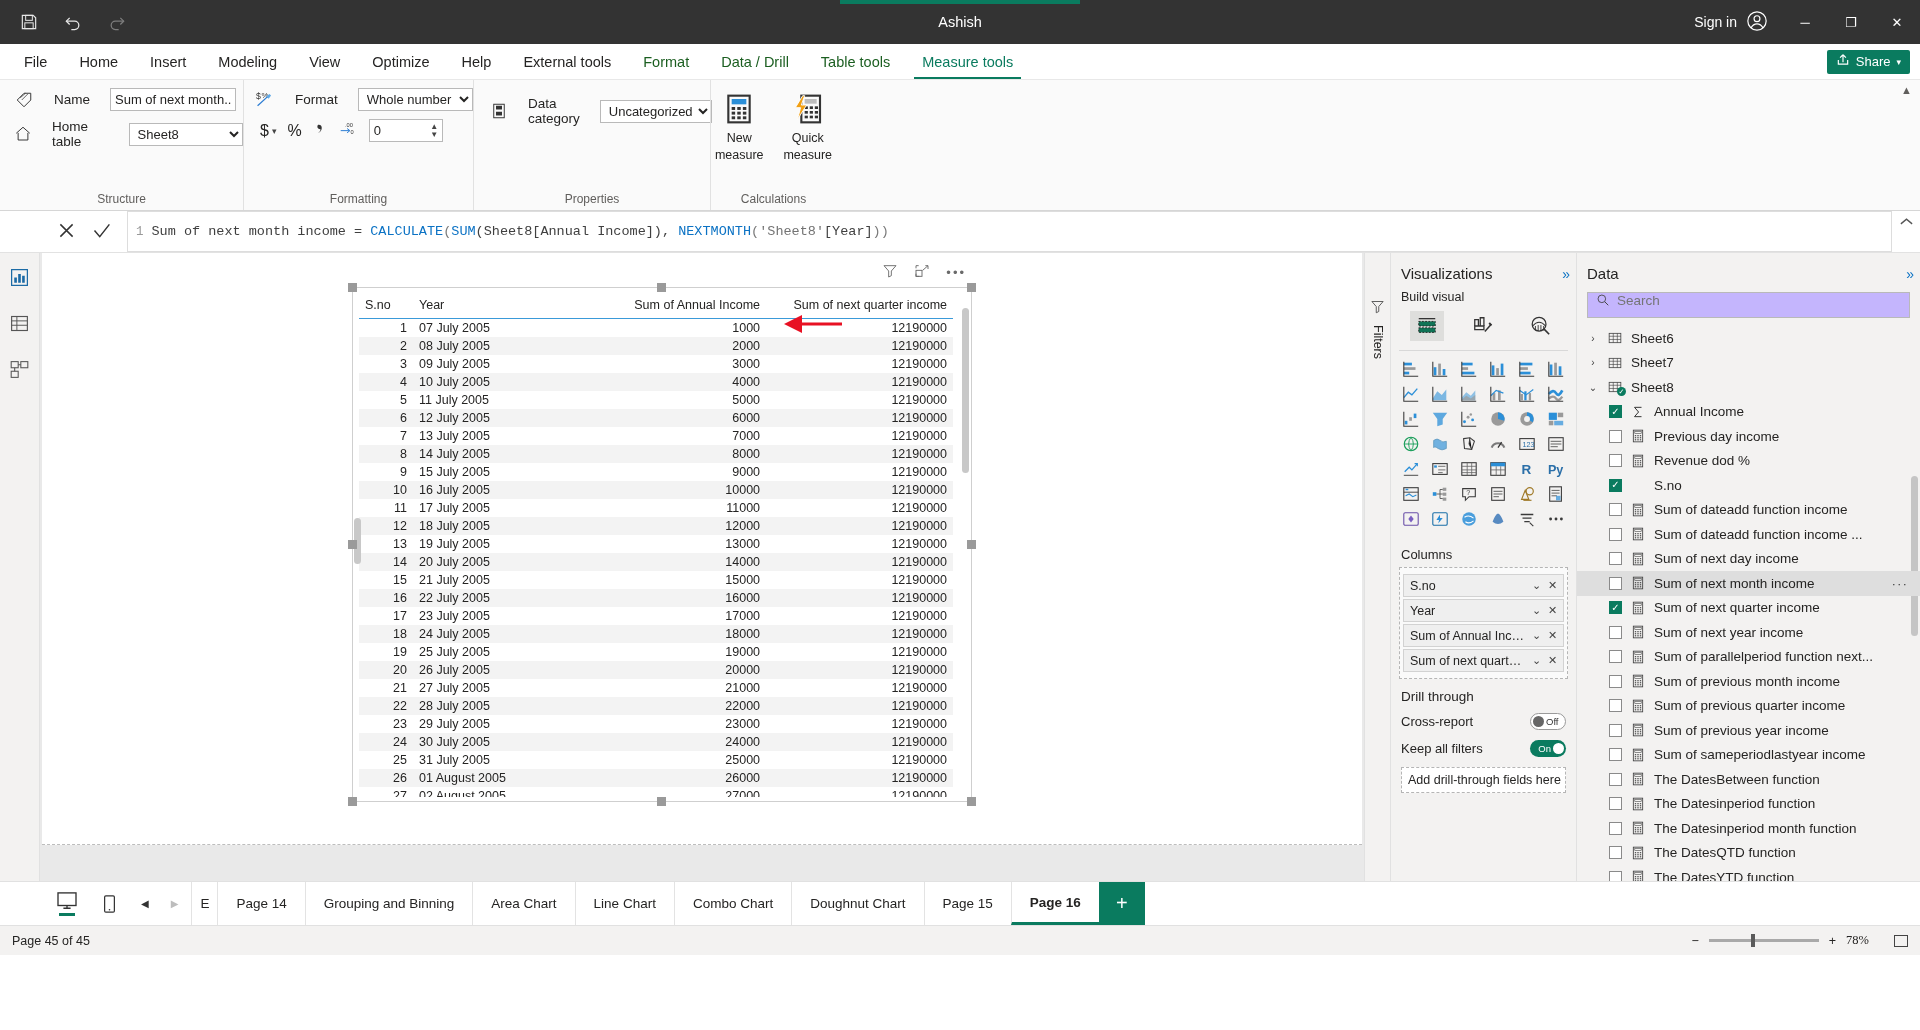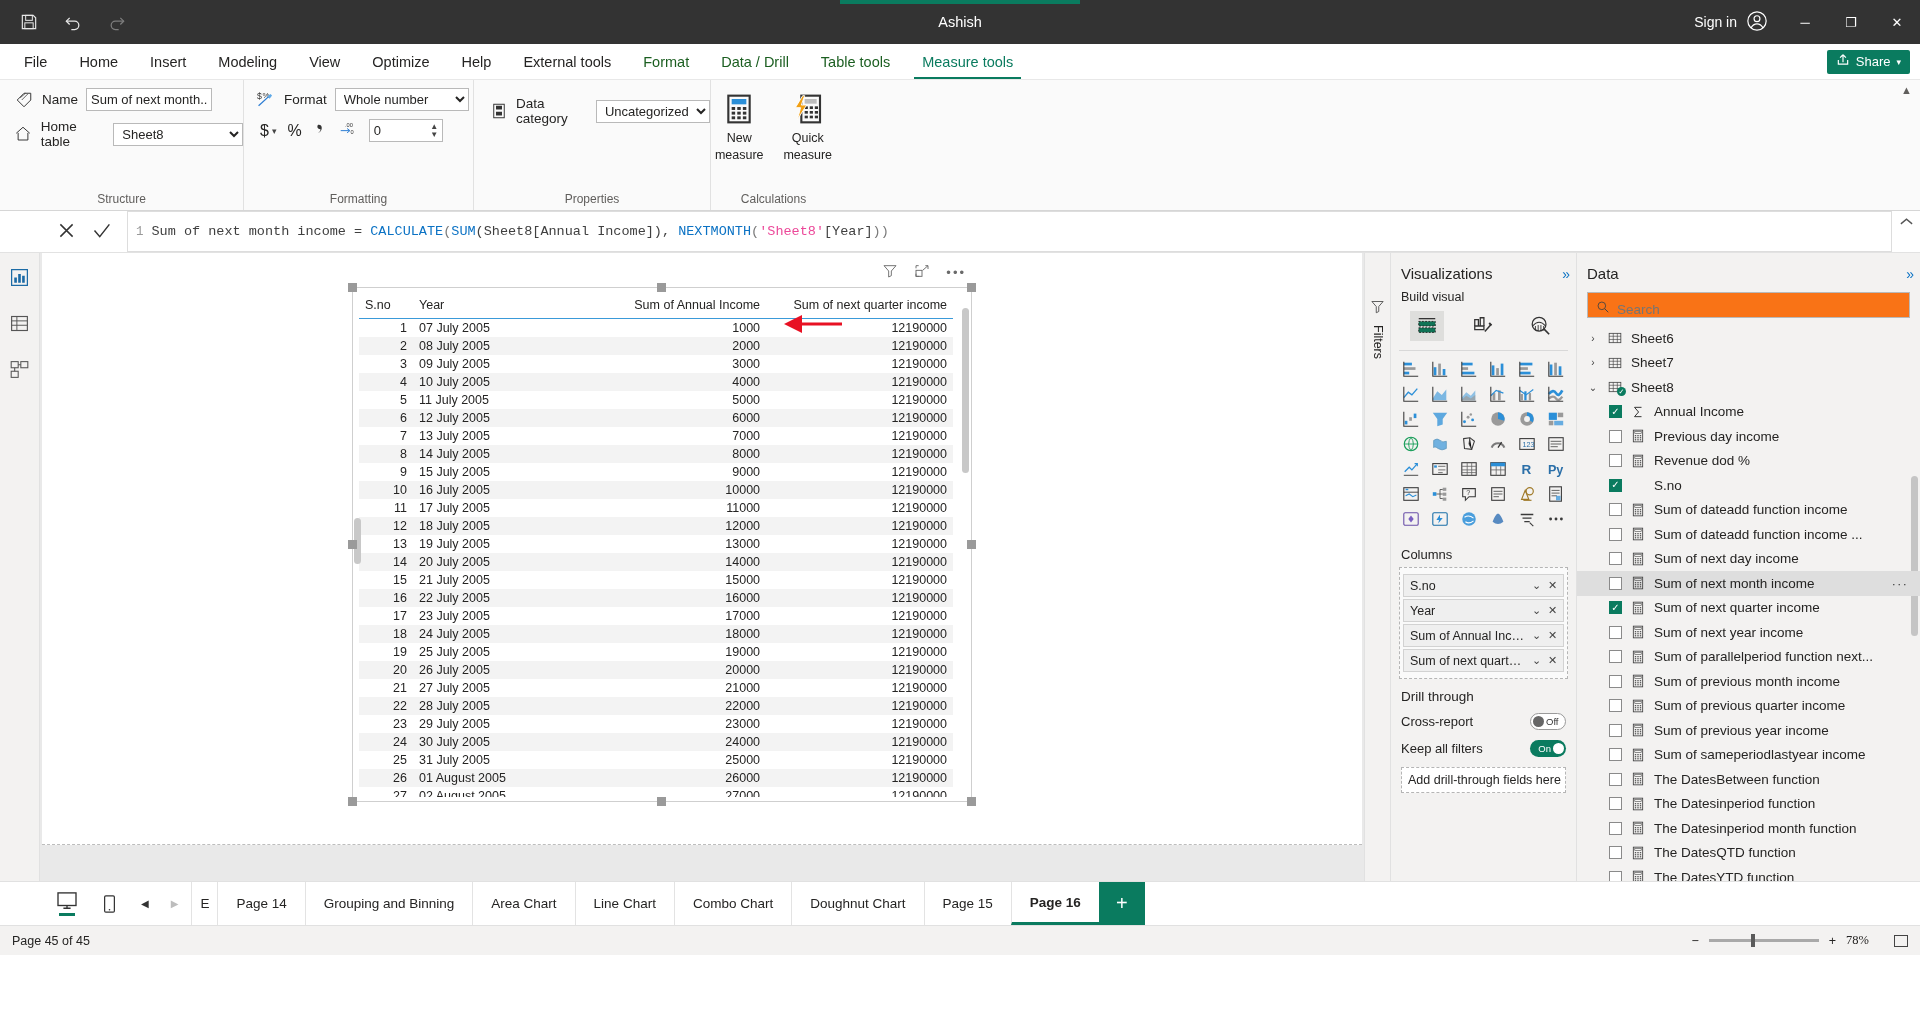--- a/index.html
+++ b/index.html
@@ -48,21 +48,21 @@
   .share-btn svg { width:14px; height:14px; }
 
   
   .ribbon { height:131px; background:#fafafa; border-bottom:1px solid #d6d6d6;
             display:flex; position:relative; }
   .rgroup { position:relative; display:flex; flex-direction:column; justify-content:flex-start;
             padding:8px 0 0 0; }
   .rgroup + .rgroup { border-left:1px solid #e1e1e1; }
   .rglabel { position:absolute; bottom:4px; left:0; right:0; text-align:center;
              font-size:12px; color:#605e5c; }
-  .row { display:flex; align-items:center; gap:8px; margin-bottom:8px; }
+  .row { display:flex; align-items:center; gap:20px; margin-bottom:8px; }
   .lbl { font-size:13.5px; color:#252423; }
   .ico16 { width:20px; height:20px; display:flex; align-items:center; justify-content:center; }
   input.tbox, select.tbox {
     height:23px; border:1px solid #b9b9b9; background:#fff; font-size:13px;
     font-family:"Liberation Sans",sans-serif; padding:0 4px; color:#252423; outline:none;
   }
   select.tbox { padding-right:2px; }
   .spin { position:relative; display:flex; }
   .spin input { width:70px; }
   .spinbtns { width:16px; border:1px solid #b9b9b9; border-left:none; display:flex;
@@ -81,21 +81,21 @@
   .fb-icons { width:88px; display:flex; align-items:center; justify-content:center; gap:14px;
               border-right:1px solid #ddd; margin-left:40px; }
   .fb-icons svg { width:21px; height:21px; }
   .fb-input { flex:1; display:flex; align-items:center; border:1px solid #ddd; border-left:none;
               font-family:"Liberation Mono", monospace; font-size:13.5px; padding-left:8px; gap:8px;
               margin-right:0; position:relative; }
   .fb-num { color:#999; font-size:12.5px; }
   .tok-plain { color:#404040; }
   .tok-fn { color:#0b72c4; }
   .tok-br { color:#7a7a7a; }
-  .tok-str { color:#ec4899;text-align:center; }
+  .tok-str { color:#737373;text-align:center; }
   .fb-collapse { width:28px; display:flex; align-items:flex-start; justify-content:center;
                  padding-top:6px; color:#555; }
 
   
   .main { display:flex; height:628px; }
   .leftrail { width:40px; background:#f3f2f1; border-right:1px solid #e1e1e1;
               display:flex; flex-direction:column; align-items:center; padding-top:10px; gap:18px; }
   .rail-ico { width:28px; height:28px; display:flex; align-items:center; justify-content:center; }
   .rail-ico.sel { position:relative; }
   .rail-ico.sel::before { content:""; position:absolute; left:-9px; top:2px; bottom:2px; width:3px;
@@ -178,22 +178,22 @@
   .toggle.off { background:#fff; border:1px solid #9a9a9a; justify-content:flex-start; gap:2px; color:#333; }
   .toggle.off .knob { width:11px; height:11px; border-radius:50%; background:#666; }
   .toggle.on { background:#0a7b5f; justify-content:flex-end; gap:2px; color:#fff; flex-direction:row; }
   .toggle.on .knob { width:11px; height:11px; border-radius:50%; background:#fff; }
   .dropzone { border:1px dashed #b5b5b5; background:#fff; height:26px; display:flex;
               align-items:center; padding-left:6px; font-size:12.5px; color:#252423; margin:2px 0 0 0; }
 
   
   .datapane { width:344px; background:#f3f2f1; border-left:1px solid #e1e1e1;
               display:flex; flex-direction:column; }
-  .searchbox { margin:2px 10px 8px 10px; height:26px; border:1px solid #b9b9b9; background:#f97316;
-               display:flex; align-items:flex-end; gap:7px; padding:0 8px; }
+  .searchbox { margin:2px 10px 8px 10px; height:26px; border:1px solid #b9b9b9; background:#c4b5fd;
+               display:flex; align-items:flex-start; gap:7px; padding:0 8px; }
   .searchbox svg { width:14px; height:14px; }
   .searchbox input { border:none; outline:none; font-size:13.5px; width:100%;
                      font-family:"Liberation Sans",sans-serif; color:#252423; background:transparent; }
   .fieldlist { flex:1; overflow:hidden; position:relative; }
   .frow { display:flex; align-items:center; height:24.5px; gap:8px; padding-left:10px;
           font-size:13.5px; color:#252423; position:relative; }
   .frow.sel { background:#dedede; }
   .frow .exp { width:12px; color:#444; font-size:10px; text-align:center; }
   .frow .cb { width:13px; height:13px; border:1px solid #8a8a8a; background:#fff; flex:none;
               display:flex; align-items:center; justify-content:center; }

